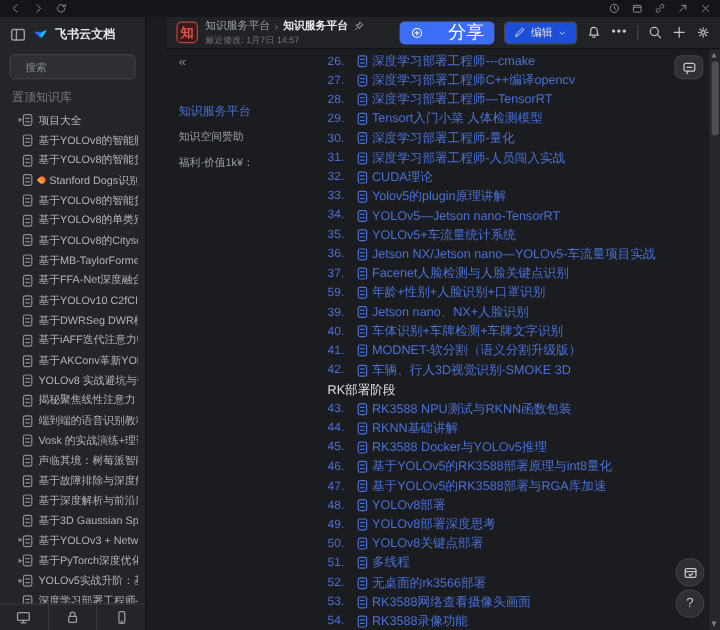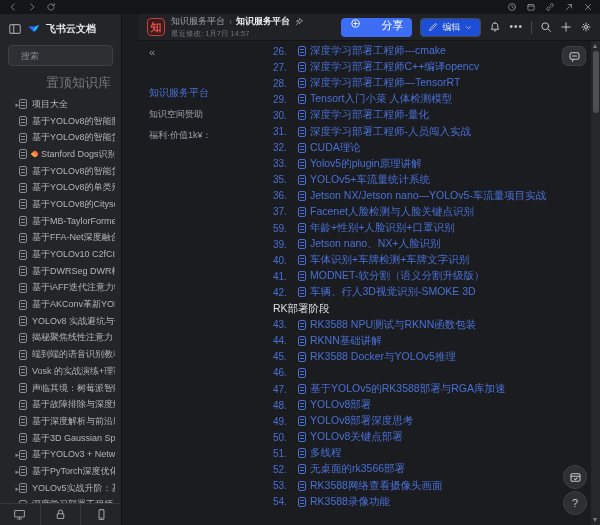--- a/index.html
+++ b/index.html
@@ -21,21 +21,21 @@
   .sidebar{position:absolute;left:0;top:14px;width:122px;height:511px;background:#242528;
     border-right:1px solid #111;display:flex;flex-direction:column;}
   .sb-head{display:flex;align-items:center;gap:5px;padding:8px 8px 4px 8px;flex:none;}
   .sb-head .appname{color:#e6e8eb;font-size:10px;font-weight:bold;}
   .sb-head .hicon{color:#9a9ea4;width:14px;height:14px;}
   .sb-search{flex:none;margin:5px 8px 6px 8px;height:21px;border:1px solid #3e4045;background:#2d2f33;
     border-radius:4px;display:flex;align-items:center;gap:4px;padding:0 6px;color:#8a8f96;}
   .sb-search input{border:0;outline:0;background:transparent;color:#c3c6cb;font-size:9px;width:90px;
     font-family:Liberation Sans, sans-serif;}
   .sb-search input::placeholder{color:#84888f;}
-  .sb-label{flex:none;font-size:13px;color:#77797e;padding:2px 10px 4px 10px;text-align:right;}
+  .sb-label{flex:none;font-size:10px;color:#77797e;padding:2px 10px 4px 10px;}
   .slist{flex:1;overflow:hidden;text-align:right;}
   .srow{height:16.7px;display:flex;align-items:center;padding-left:10px;padding-right:6px;cursor:pointer;}
   .chev{width:9px;flex:none;font-size:7px;color:#84888f;visibility:hidden;line-height:1;}
   .srow.has-chevron .chev{visibility:visible;}
   .sdoc{flex:none;width:8px;height:10px;border:1px solid #8a8f96;border-radius:2px;position:relative;margin-right:5px;}
   .sdoc::before{content:"";position:absolute;left:1px;right:1px;top:2px;height:1px;background:#8a8f96;
     box-shadow:0 3px 0 #8a8f96;}
   .fire{display:none;width:6px;height:6px;margin-right:3px;flex:none;
     background:linear-gradient(#ffb04a,#ff5a36);border-radius:50% 0 50% 50%;transform:rotate(-135deg);}
   .srow.has-fire .fire{display:inline-block;}
@@ -51,22 +51,22 @@
   .docicon-red{flex:none;width:18px;height:18px;border:1px solid #c4413c;border-radius:4px;background:#3a1b1b;
     color:#e0524c;font-size:11px;font-weight:bold;display:flex;align-items:center;justify-content:center;margin-right:6px;}
   .bc-wrap{display:flex;flex-direction:column;gap:1px;min-width:0;}
   .bc-line{display:flex;align-items:center;gap:4px;font-size:9px;white-space:nowrap;}
   .bc-parent{color:#9da2a8;cursor:pointer;}
   .bc-sep{color:#6f7378;}
   .bc-cur{color:#eceef1;font-weight:bold;}
   .pin{width:10px;height:10px;color:#9da2a8;}
   .modline{font-size:7.5px;color:#6f7378;}
   .dh-right{margin-left:auto;display:flex;align-items:center;gap:8px;}
-  .btn-share{display:flex;gap:20px;height:19px;padding:0 9px;border-radius:4px;
-    background:var(--accent,#3d6df5);color:#fff;font-size:11px;cursor:pointer;}
+  .btn-share{display:flex;align-items:center;gap:20px;height:19px;padding:0 9px;border-radius:4px;
+    background:var(--accent,#3d6df5);color:#fff;font-size:15px;cursor:pointer;}
   .btn-edit{display:flex;align-items:center;gap:4px;height:19px;padding:0 7px;border-radius:4px;
     background:#1d4ed8;border:1px solid #46484d;color:#dfe1e5;font-size:9px;cursor:pointer;}
   .hi{width:12px;height:12px;color:#c3c6cb;cursor:pointer;}
   .dots{color:#c3c6cb;font-size:10px;letter-spacing:1px;cursor:pointer;line-height:1;}
   .vdiv{width:1px;height:13px;background:#46484d;}
 
   
   .content{position:absolute;left:139px;top:41px;width:461px;height:484px;background:#1b1c1f;}
   .panel{position:absolute;left:0;top:0;width:134px;height:100%;padding:6px 10px;}
   .collapse{color:#8a8f96;font-size:11px;cursor:pointer;line-height:1;}
@@ -428,20 +428,25 @@
           <span class="cnum">32.</span>
           <span class="cdoc"></span>
           <span class="ctext">CUDA理论</span>
         </div>
         <div class="crow">
           <span class="cnum">33.</span>
           <span class="cdoc"></span>
           <span class="ctext">Yolov5的plugin原理讲解</span>
         </div>
         <div class="crow">
+          <span class="cnum">34.</span>
+          <span class="cdoc"></span>
+          <span class="ctext">YOLOv5—Jetson nano-TensorRT</span>
+        </div>
+        <div class="crow">
           <span class="cnum">35.</span>
           <span class="cdoc"></span>
           <span class="ctext">YOLOv5+车流量统计系统</span>
         </div>
         <div class="crow">
           <span class="cnum">36.</span>
           <span class="cdoc"></span>
           <span class="ctext">Jetson NX/Jetson nano—YOLOv5-车流量项目实战</span>
         </div>
         <div class="crow">
@@ -489,20 +494,21 @@
           <span class="ctext">RKNN基础讲解</span>
         </div>
         <div class="crow">
           <span class="cnum">45.</span>
           <span class="cdoc"></span>
           <span class="ctext">RK3588 Docker与YOLOv5推理</span>
         </div>
         <div class="crow">
           <span class="cnum">46.</span>
           <span class="cdoc"></span>
+          <span class="ctext">基于YOLOv5的RK3588部署原理与int8量化</span>
         </div>
         <div class="crow">
           <span class="cnum">47.</span>
           <span class="cdoc"></span>
           <span class="ctext">基于YOLOv5的RK3588部署与RGA库加速</span>
         </div>
         <div class="crow">
           <span class="cnum">48.</span>
           <span class="cdoc"></span>
           <span class="ctext">YOLOv8部署</span>

